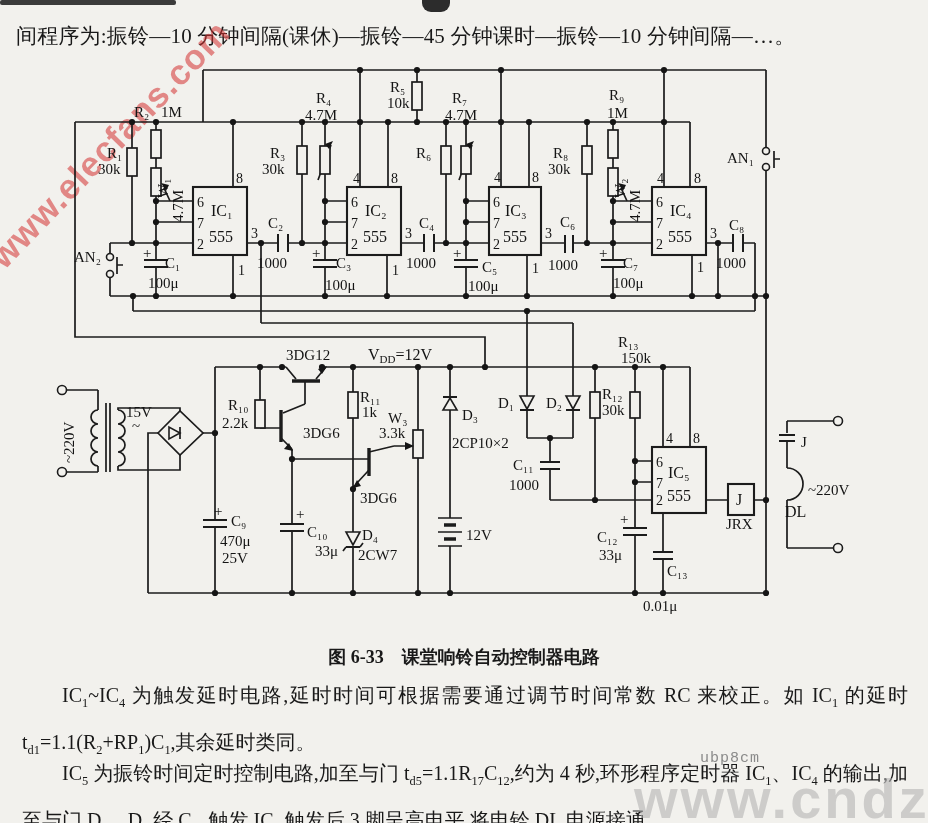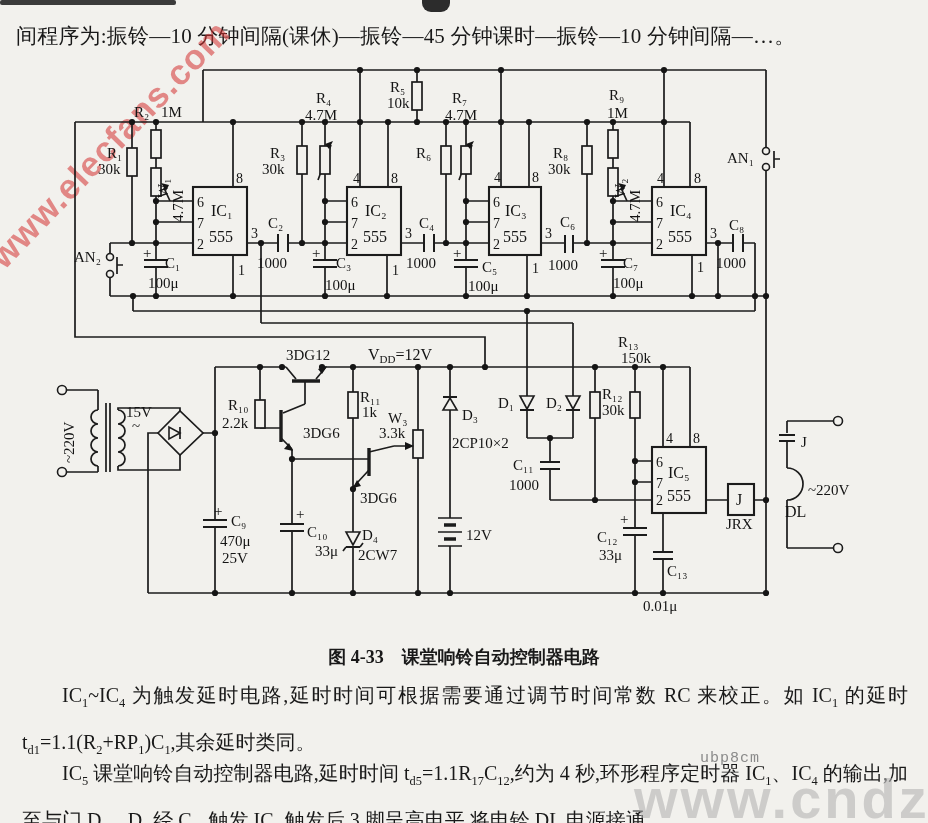--- a/index.html
+++ b/index.html
@@ -323,19 +323,19 @@
       <text class="t14" x="710" y="238">3</text>
       <text class="t14" x="697" y="272">1</text>
       <text class="t14" x="656" y="467">6</text>
       <text class="t14" x="656" y="488">7</text>
       <text class="t14" x="656" y="505">2</text>
       <text class="t14" x="666" y="443">4</text>
       <text class="t14" x="693" y="443">8</text>
     </g>
   </svg>
 
-  <div class="caption">图 4-33　课堂响铃自动控制器电路</div>
+  <div class="caption">图 6-33　课堂响铃自动控制器电路</div>
   <p class="para" id="para1"><span>IC</span><sub>1</sub><span>~IC</span><sub>4</sub><span> 为触发延时电路,延时时间可根据需要通过调节时间常数 RC 来校正。如 IC</span><sub>1</sub><span> 的延时 t</span><sub>d1</sub><span>=1.1(R</span><sub>2</sub><span>+RP</span><sub>1</sub><span>)C</span><sub>1</sub><span>,其余延时类同。</span></p>
-  <p class="para" id="para2"><span>IC</span><sub>5</sub><span> 课堂响铃自动控制器电路,延时时间 t</span><sub>d5</sub><span>=1.1R</span><sub>17</sub><span>C</span><sub>12</sub><span>,约为 4 秒,环形程序定时器 IC</span><sub>1</sub><span>、IC</span><sub>4</sub><span> 的输出,加至与门 D</span><sub>1</sub><span>、D</span><sub>2</sub><span>,经 C</span><sub>11</sub><span> 触发 IC</span><sub>5</sub><span>,触发后,3 脚呈高电平,将电铃 DL 电源接通。</span></p>
+  <p class="para" id="para2"><span>IC</span><sub>5</sub><span> 为振铃时间定时控制电路,加至与门 t</span><sub>d5</sub><span>=1.1R</span><sub>17</sub><span>C</span><sub>12</sub><span>,约为 4 秒,环形程序定时器 IC</span><sub>1</sub><span>、IC</span><sub>4</sub><span> 的输出,加至与门 D</span><sub>1</sub><span>、D</span><sub>2</sub><span>,经 C</span><sub>11</sub><span> 触发 IC</span><sub>5</sub><span>,触发后,3 脚呈高电平,将电铃 DL 电源接通。</span></p>
 
   <div class="wm-small">ubp8cm</div>
   <div class="wm-gray">www.cndzz.</div>
 </div>
 
 </body></html>

